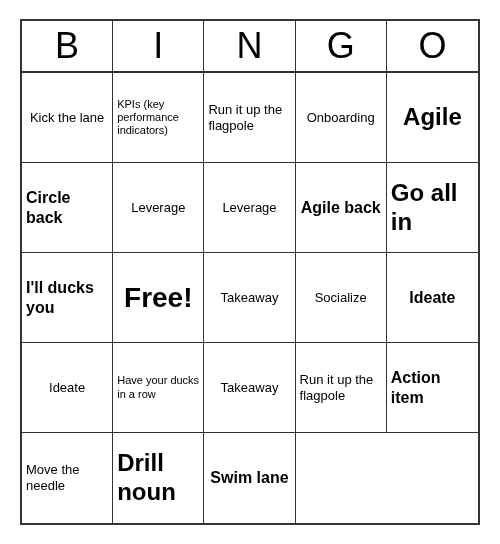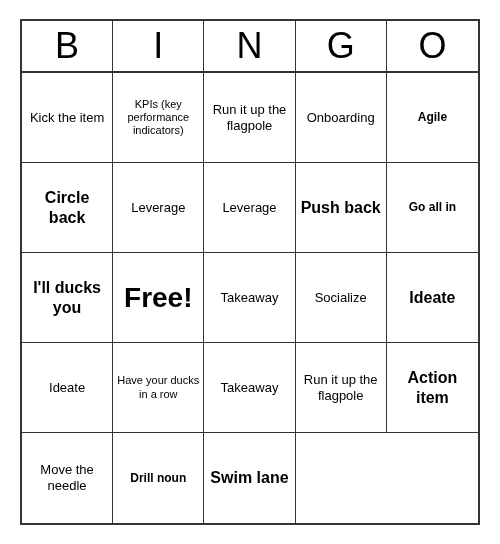--- a/index.html
+++ b/index.html
@@ -46,37 +46,36 @@
       grid-template-columns: repeat(5, 1fr);
       grid-template-rows: repeat(5, 90px);
     }
 
     .bingo-cell {
       border-right: 1px solid #333;
       border-bottom: 1px solid #333;
       display: flex;
       justify-content: center;
       align-items: center;
-      text-align: center;
       padding: 4px;
       font-size: 13px;
       line-height: 1.2;
       cursor: default;
     }
 
     .bingo-cell:nth-child(5n) {
       border-right: none;
     }
 
     .bingo-cell:nth-child(n+21) {
       border-bottom: none;
     }
 
     .bingo-cell.large-text {
-      font-size: 12px;
+      font-size: 24px;
       font-weight: bold;
     }
 
     .bingo-cell.medium-text {
       font-size: 16px;
       font-weight: bold;
     }
 
     .bingo-cell.free {
       font-size: 28px;
@@ -92,29 +91,29 @@
 
 <div class="bingo-card">
   <div class="bingo-header">
   <div class="bingo-header-cell">B</div>
       <div class="bingo-header-cell">I</div>
       <div class="bingo-header-cell">N</div>
       <div class="bingo-header-cell">G</div>
       <div class="bingo-header-cell">O</div>
     </div>
   <div class="bingo-grid">
-  <div class="bingo-cell">Kick the item</div>
+  <div class="bingo-cell">Kick the lane</div>
       <div class="bingo-cell small-text">KPIs (key performance indicators)</div>
       <div class="bingo-cell">Run it up the flagpole</div>
       <div class="bingo-cell">Onboarding</div>
       <div class="bingo-cell large-text">Agile</div>
       <div class="bingo-cell medium-text">Circle back</div>
       <div class="bingo-cell">Leverage</div>
       <div class="bingo-cell">Leverage</div>
-      <div class="bingo-cell medium-text">Push back</div>
+      <div class="bingo-cell medium-text">Agile back</div>
       <div class="bingo-cell large-text">Go all in</div>
       <div class="bingo-cell medium-text">I'll ducks you</div>
       <div class="bingo-cell free">Free!</div>
       <div class="bingo-cell">Takeaway</div>
       <div class="bingo-cell">Socialize</div>
       <div class="bingo-cell medium-text">Ideate</div>
       <div class="bingo-cell">Ideate</div>
       <div class="bingo-cell small-text">Have your ducks in a row</div>
       <div class="bingo-cell">Takeaway</div>
       <div class="bingo-cell">Run it up the flagpole</div>

